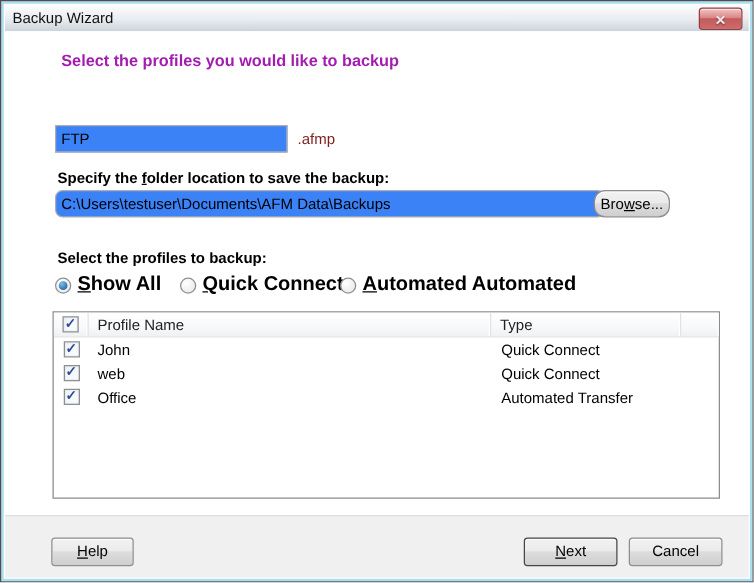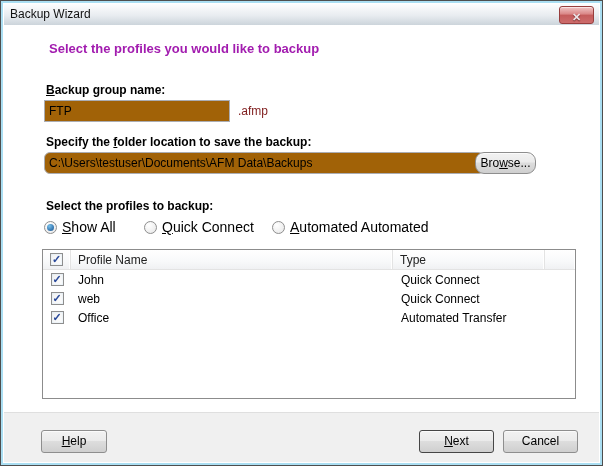--- a/index.html
+++ b/index.html
@@ -59,21 +59,21 @@
   .lbl {
     position: absolute;
     font-size: 12px; font-weight: bold; color: #000;
     white-space: nowrap;
   }
   .ak { text-decoration: underline; }
   .txt-input {
     position: absolute;
     height: 22px;
     border: 1px solid #abadb3;
-    background: #a16207;
+    background: #3b82f6;
     font-family: "Liberation Sans", sans-serif;
     font-size: 12px; color: #000;
     padding: 0 4px;
   }
   .suffix {
     position: absolute;
     font-size: 12px; color: #7f1d1d;
   }
   .btn {
     position: absolute;
@@ -103,21 +103,21 @@
     position: relative;
     flex: 0 0 auto;
   }
   .radio-circle.selected::after {
     content: "";
     position: absolute; left: 2px; top: 2px;
     width: 7px; height: 7px;
     border-radius: 50%;
     background: radial-gradient(circle at 35% 30%, #79c1ea 0%, #3a7cb5 60%, #25588a 100%);
   }
-  .radio-label { font-size: 14px; font-weight: normal; white-space: nowrap; }
+  .radio-label { font-size: 16px; font-weight: bold; white-space: nowrap; }
   
   .list {
     position: absolute;
     left: 38px; top: 224px;
     width: 534px; height: 150px;
     border: 1px solid #8c8c8c;
     background: #ffffff;
     overflow: hidden;
   }
   .list-header {
@@ -179,21 +179,20 @@
       <span class="title-text">Backup Wizard</span>
       <div class="close-btn">
         <span>✕</span>
       </div>
     </div>
 
     <div class="content">
 
       <div class="heading">Select the profiles you would like to backup</div>
 
-      <div class="lbl" style="left:42px; top:58px;"><span class="ak">B</span><span>ackup group name:</span></div>
       <input class="txt-input" style="left: 40px; top: 75px; width: 186px;" value="FTP">
       <span class="suffix" style="left:234px; top:79px;">.afmp</span>
 
       <div class="lbl" style="left:42px; top:110px;"><span>Specify the </span><span class="ak">f</span><span>older location to save the backup:</span></div>
       <input class="txt-input" style="left: 40px; top: 127px; width: 440px; border-radius: 6px;" value="C:\Users\testuser\Documents\AFM Data\Backups">
       <button class="btn" style="left:471px; top:127px; width:61px;border-radius:9px;"><span>Bro</span><span class="ak">w</span><span>se...</span></button>
 
       <div class="lbl" style="left:42px; top:174px;">Select the profiles to backup:</div>
 
       <div class="radio-item" style="left:40px;">

